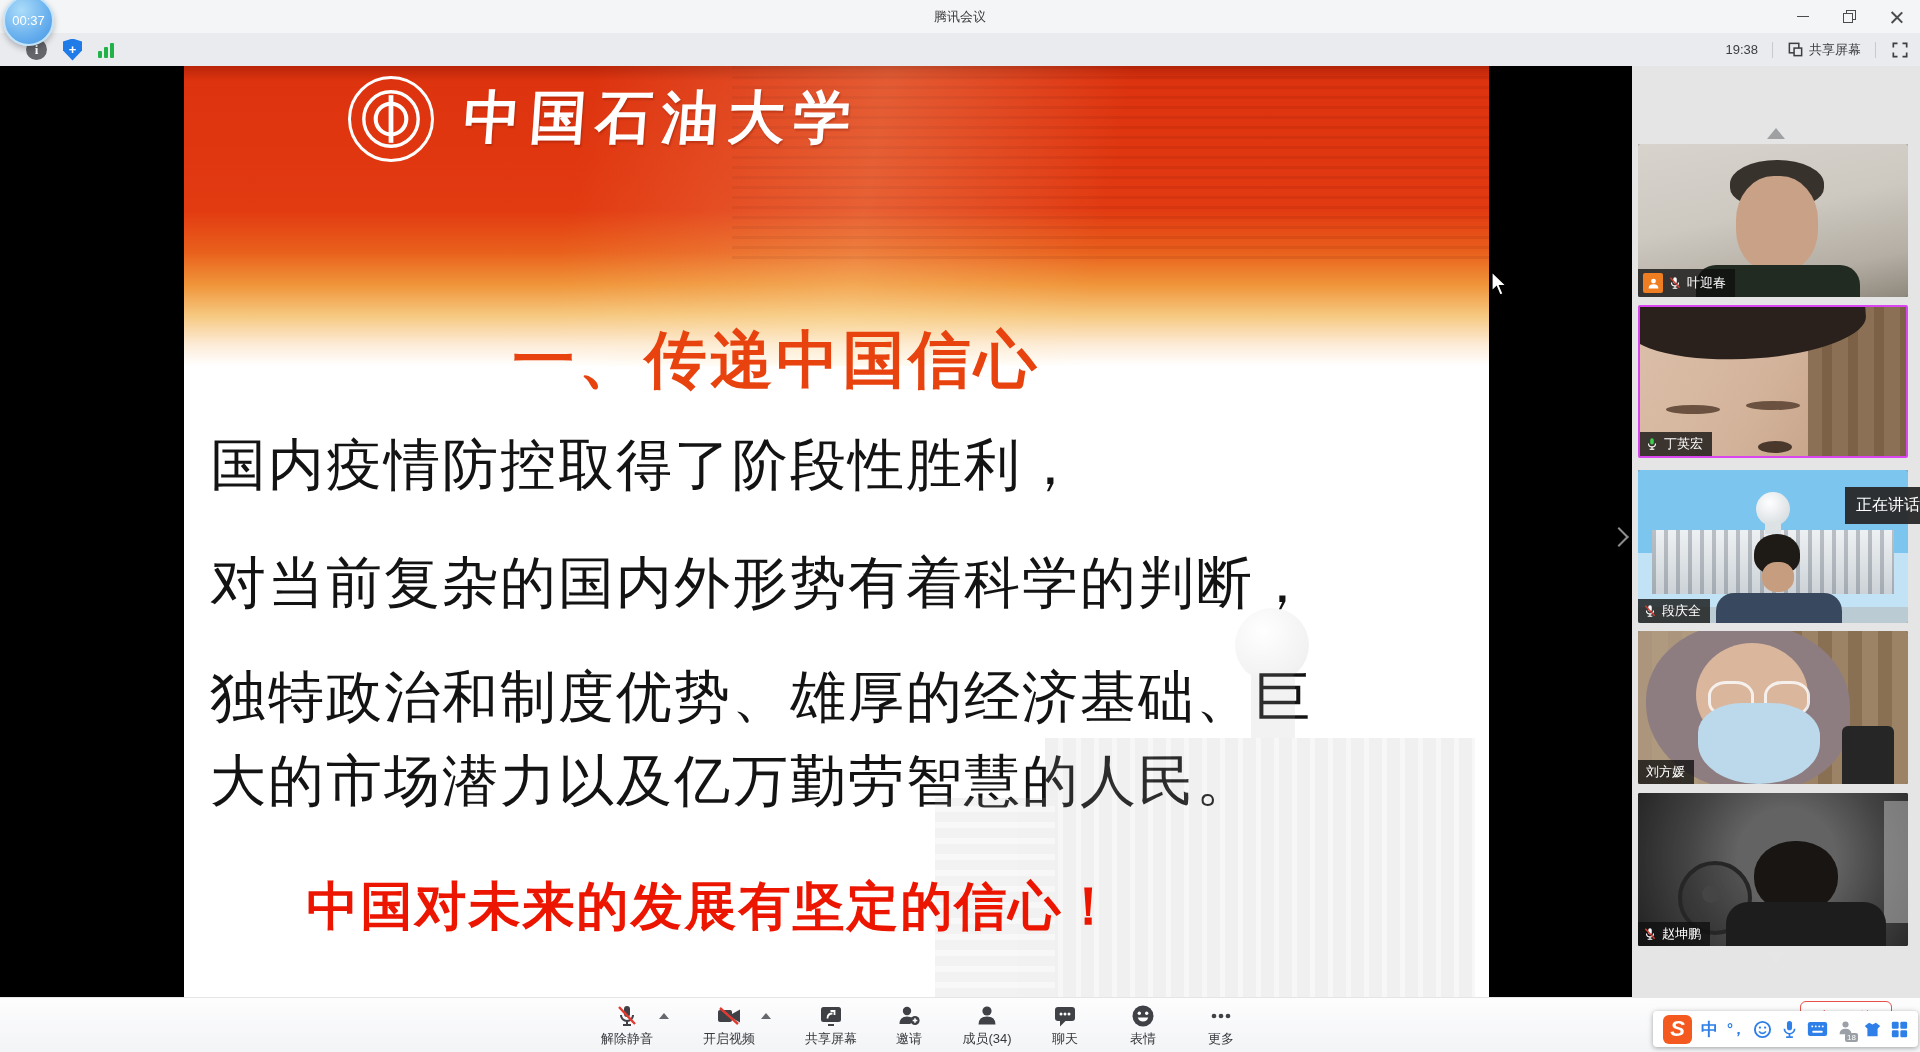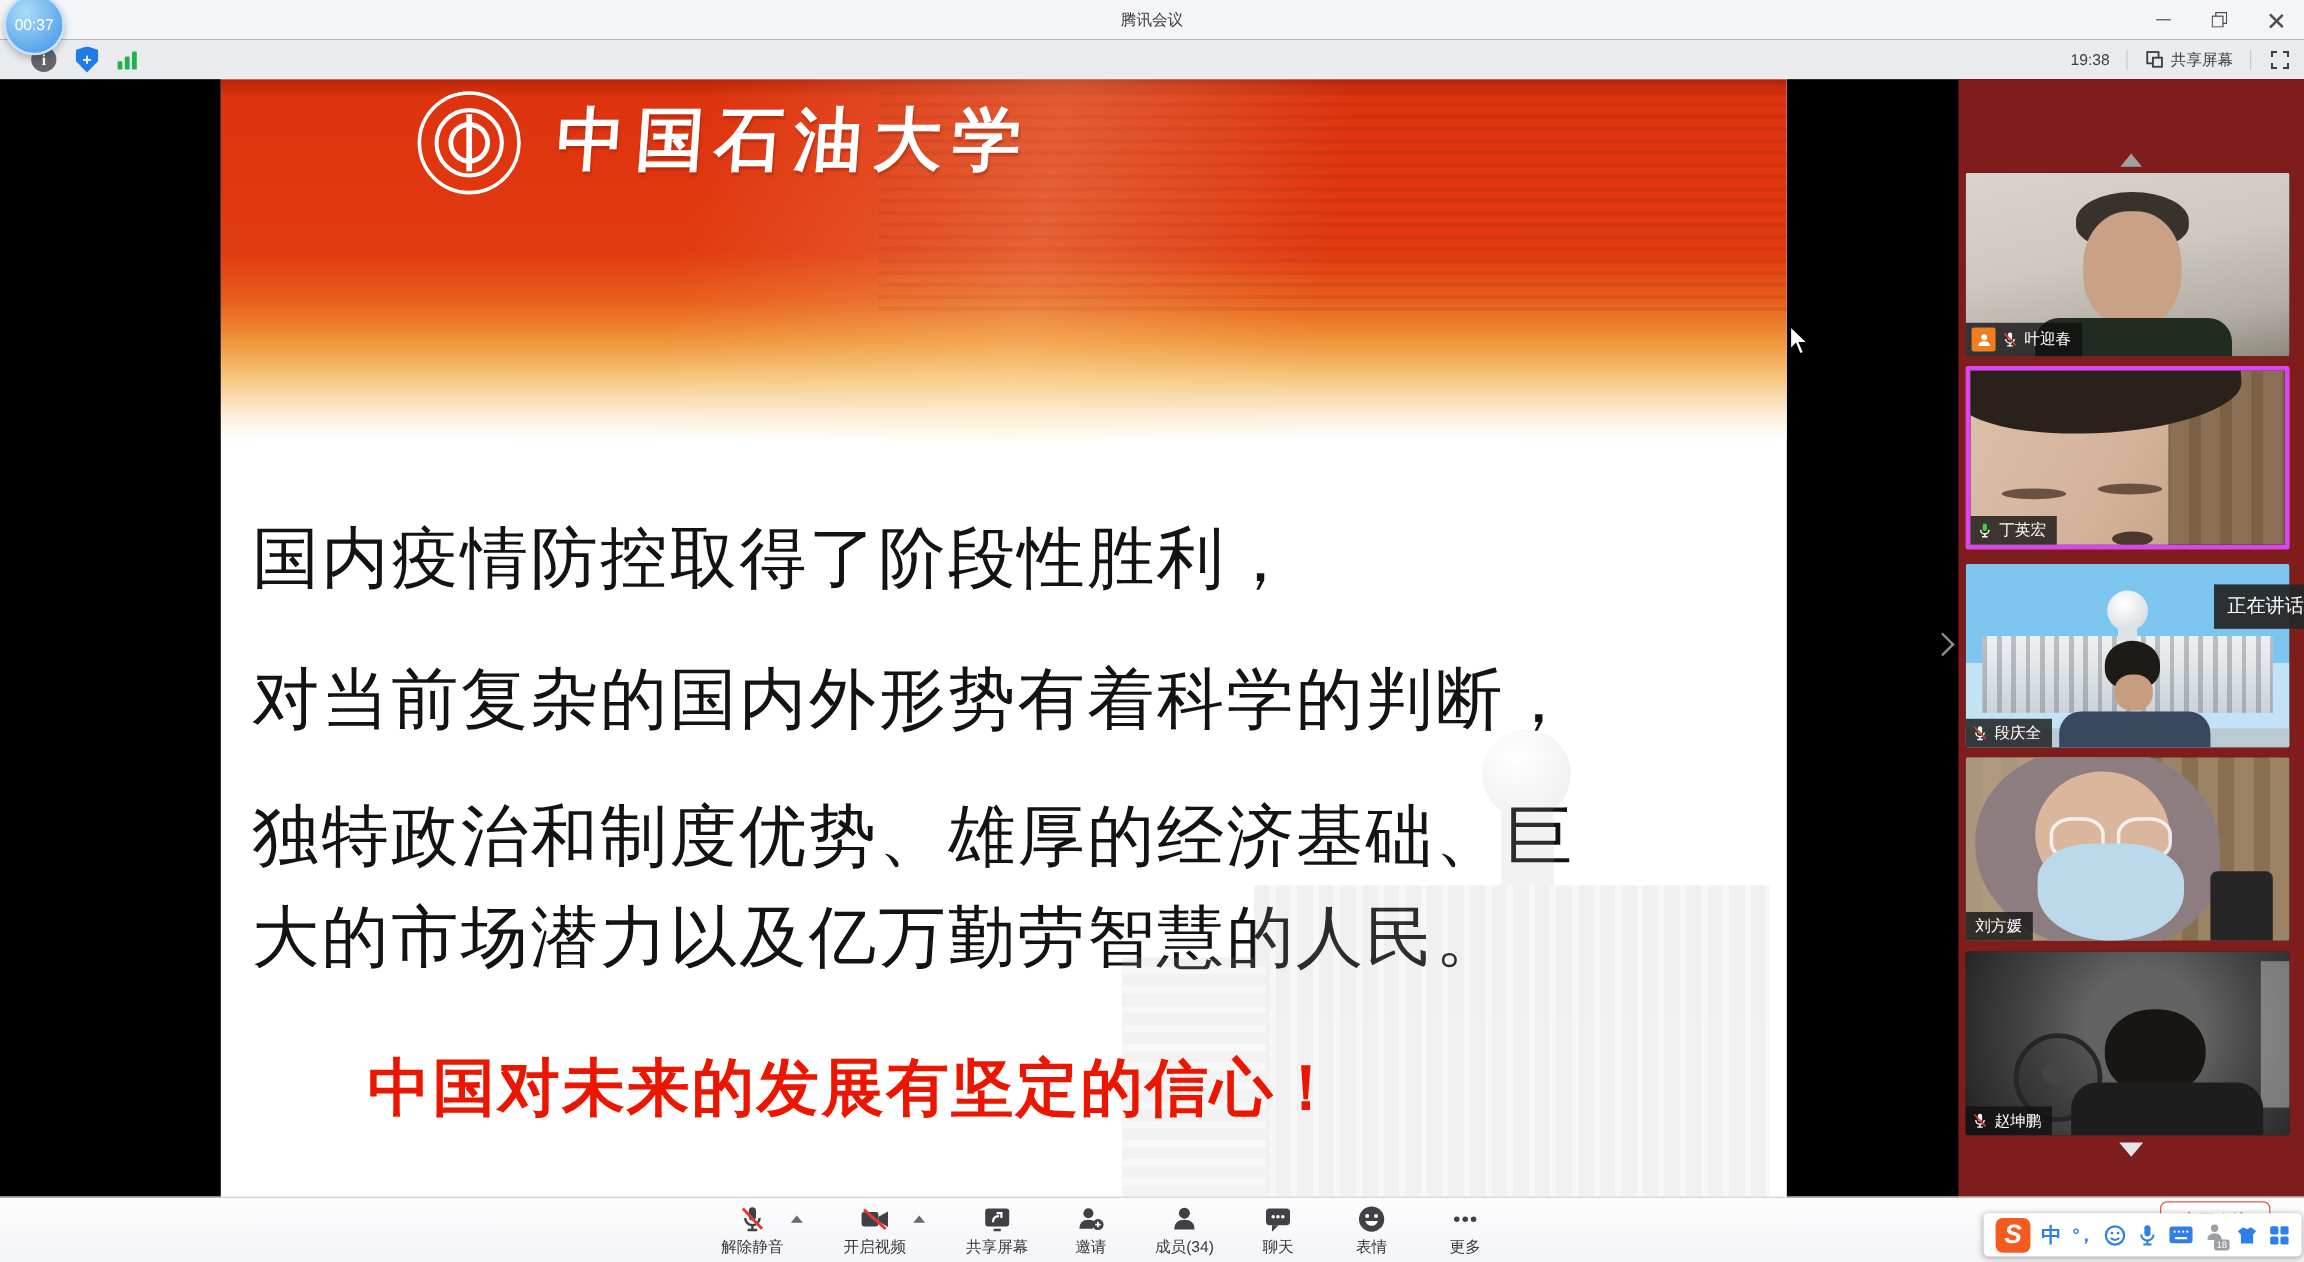--- a/index.html
+++ b/index.html
@@ -63,29 +63,29 @@
   .wm-tower{position:absolute;left:316px;top:68px;width:44px;height:70px;background:#b3b3b3;}
   .wm-bldg{position:absolute;left:110px;top:130px;right:0;bottom:0;
      background:repeating-linear-gradient(90deg,#a6a6a6 0 13px,#cfcfcf 13px 18px),linear-gradient(#c2c2c2,#949494);}
   .wm-bldg2{position:absolute;left:0;top:190px;width:120px;bottom:0;
      background:repeating-linear-gradient(0deg,#adadad 0 10px,#d2d2d2 10px 16px);}
 
   
   .cursor{position:absolute;left:1491px;top:205px;z-index:40;}
 
   
-  .sidebar{position:absolute;right:0;top:66px;width:288px;bottom:54px;background:#7f1d1d;overflow:hidden;}
+  .sidebar{position:absolute;right:0;top:66px;width:288px;bottom:54px;background:#e5e5e5;overflow:hidden;}
   .tri-up{position:absolute;top:62px;left:50%;transform:translateX(-50%);width:0;height:0;
      border-left:9px solid transparent;border-right:9px solid transparent;border-bottom:11px solid #9fa0a2;}
   .tri-down{position:absolute;top:886px;left:50%;transform:translateX(-50%);width:0;height:0;
      border-left:10px solid transparent;border-right:10px solid transparent;border-top:12px solid #e6e6e6;}
   .collapse{position:absolute;left:1612px;top:530px;width:12px;height:12px;z-index:8;
      border-top:2px solid #8d8d8d;border-right:2px solid #8d8d8d;transform:rotate(45deg);}
   .thumb{position:absolute;left:6px;width:270px;height:153px;background:#1b1b1b;overflow:hidden;border-radius:2px;box-sizing:border-box;}
-  .t1{top:78px;} .t2{top:239px;border:4px solid #d946ef;} .t3{top:404px;} .t4{top:565px;} .t5{top:727px;}
+  .t1{top:78px;} .t2{top:239px;border:2px solid #d946ef;} .t3{top:404px;} .t4{top:565px;} .t5{top:727px;}
   .feed{position:absolute;inset:0;}
   
   .f1{background:linear-gradient(168deg,#d8d4cd 0%,#cdc8c0 45%,#b4aea4 78%,#8e887d 100%);}
   .f1 .hair{position:absolute;left:92px;top:16px;width:94px;height:48px;border-radius:50% 50% 42% 42%;background:#37322c;}
   .f1 .face{position:absolute;left:98px;top:32px;width:82px;height:96px;border-radius:46% 46% 44% 44%;
      background:radial-gradient(ellipse at 50% 36%,#cda械 0,#c9a187 55%,#b68e72 90%);background-color:#c9a187;}
   .f1 .shirt{position:absolute;left:58px;bottom:0;width:164px;height:32px;border-radius:20px 20px 0 0;background:#222b21;}
   
   .f2{background:repeating-linear-gradient(90deg,#7c6147 0 10px,#8c7056 10px 26px);}
   .f2 .skin{position:absolute;left:0;top:0;width:63%;height:100%;background:linear-gradient(120deg,#dcc0aa,#d3b29a 70%,#c7a68c);}
@@ -211,20 +211,21 @@
         <div class="sheen"></div>
         <div class="logo">
           <svg viewBox="0 0 40 40">
             <circle cx="20" cy="20" r="16" fill="none" stroke="#fff" stroke-width="2"></circle>
             <circle cx="20" cy="20" r="9" fill="none" stroke="#fff" stroke-width="2.4"></circle>
             <rect x="18.6" y="6" width="2.8" height="28" fill="#fff"></rect>
           </svg>
         </div>
         <div class="uni-name">中国石油大学</div>
       </div>
+      <div class="slide-title">一、传递中国信心</div>
       <div class="body-line bl1">国内疫情防控取得了阶段性胜利，</div>
       <div class="body-line bl2">对当前复杂的国内外形势有着科学的判断，</div>
       <div class="body-line bl3">独特政治和制度优势、雄厚的经济基础、巨</div>
       <div class="body-line bl4">大的市场潜力以及亿万勤劳智慧的人民。</div>
       <div class="wm">
         <div class="wm-dome"></div>
           <div class="wm-tower"></div>
           <div class="wm-bldg"></div>
           <div class="wm-bldg2"></div>
       </div>

